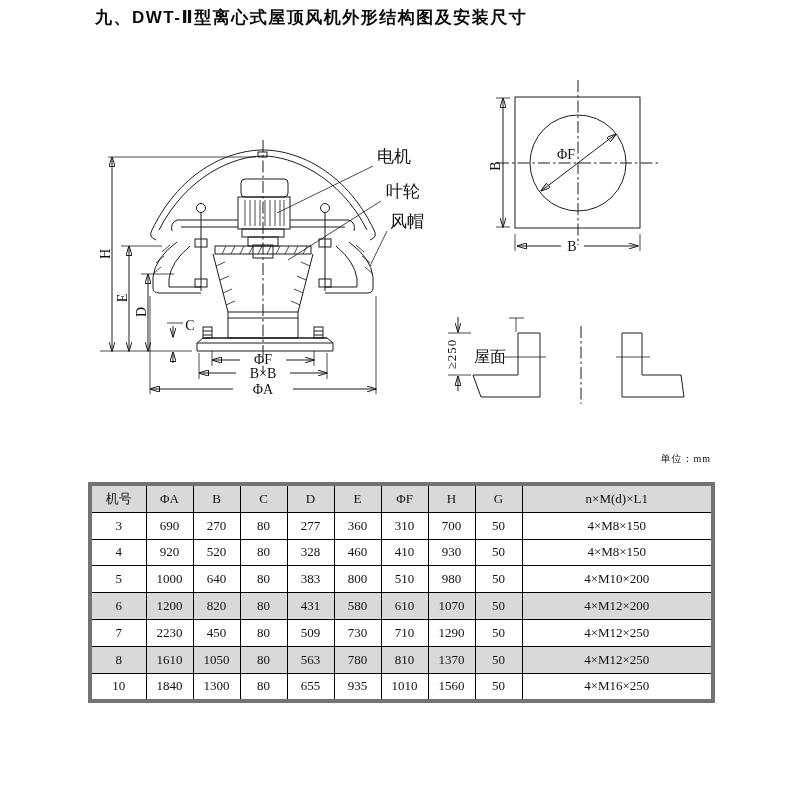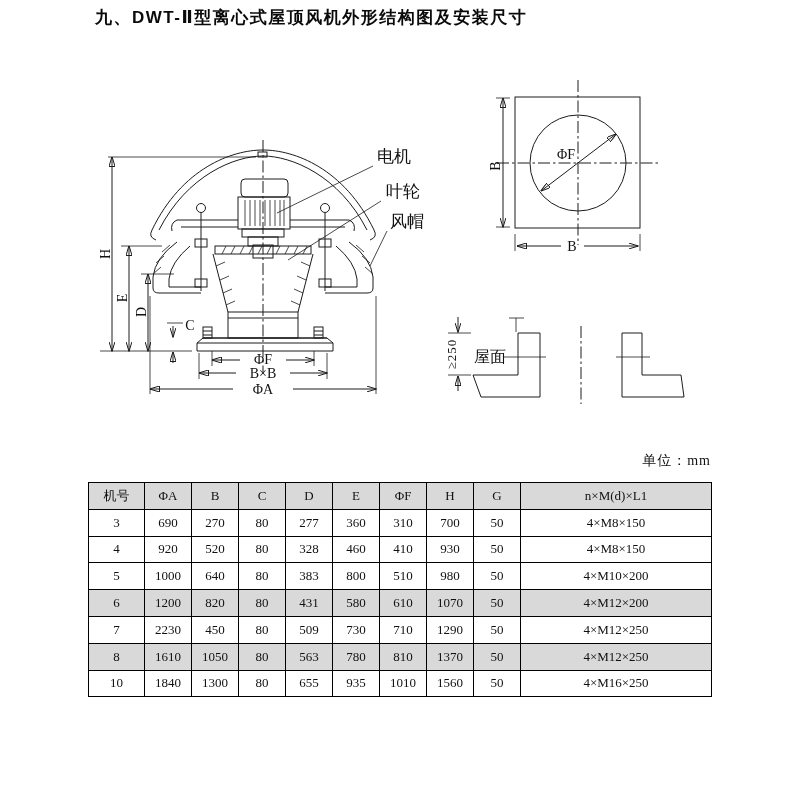--- a/index.html
+++ b/index.html
@@ -2,23 +2,23 @@
 <html><head>
 <meta charset="utf-8">
 <style>
   html,body{margin:0;padding:0;background:#fff;}
   .page{position:relative;width:800px;height:796px;background:#ffffff;overflow:hidden;
         font-family:"Liberation Serif", serif;color:#111;}
   .title{position:absolute;left:95px;top:6px;margin:0;font-size:17px;font-weight:bold;
          letter-spacing:1.5px;font-family:"Liberation Sans","DejaVu Sans",sans-serif;color:#0a0a0a;}
   .drawing{position:absolute;left:0;top:0;width:800px;height:470px;}
   .units{position:absolute;left:511px;top:452px;width:200px;text-align:right;
-         font-size:14px;letter-spacing:1px;}
+         font-size:10px;letter-spacing:1px;}
   table.dims{position:absolute;left:88px;top:482px;width:623px;border-collapse:collapse;
-             table-layout:fixed;border:1px solid #737373;font-size:13px;}
+             table-layout:fixed;border:4px solid #737373;font-size:13px;}
   .dims th,.dims td{border:1px solid #000;text-align:center;vertical-align:middle;
                     padding:0;height:25.8px;font-weight:normal;overflow:hidden;white-space:nowrap;}
   .dims thead th{background:#d9d9d9;}
   .dims tr.shaded td{background:#d9d9d9;}
   
   .ln line,.ln path,.ln rect,.ln circle{stroke:#1c1c1c;stroke-width:1;fill:none;}
   .ln .thin{stroke-width:0.8;}
   .cl{stroke-dasharray:12 3 2.5 3;}
   .hatched{fill:url(#hatch);}
   text{fill:#111;stroke:none;font-family:"Liberation Serif", serif;}

